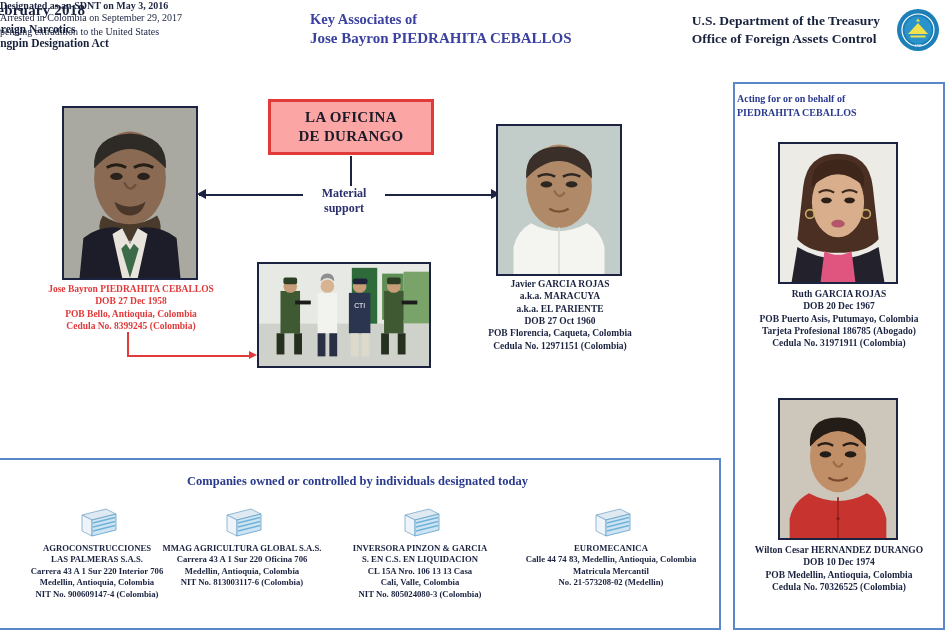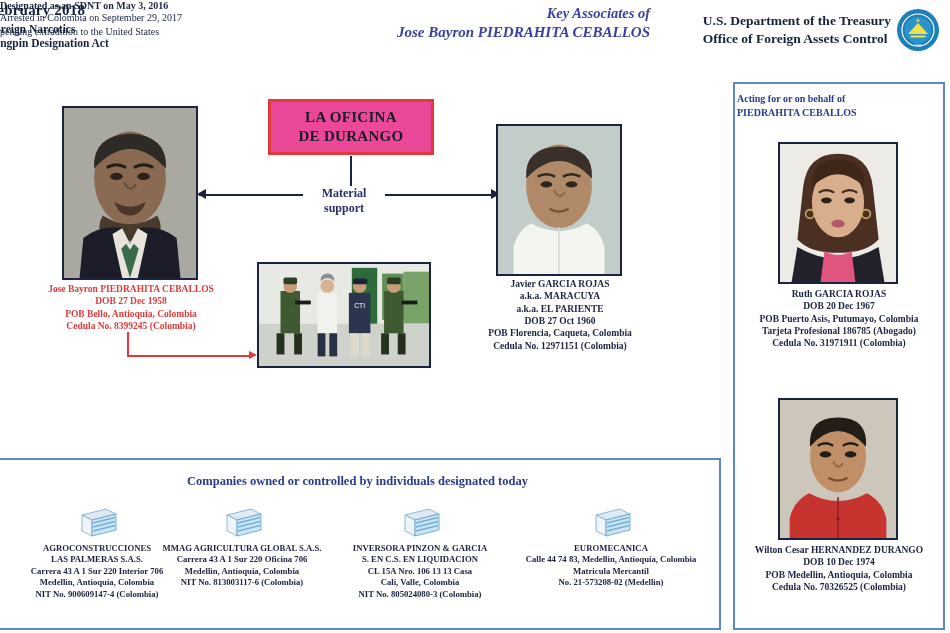--- a/index.html
+++ b/index.html
@@ -14,36 +14,36 @@
 
   
   .hdr-left {
     position:absolute; left:-12px; top:2px; width:220px;
     color:#17213c;
   }
   .hdr-date { font-size:15px; font-weight:bold; letter-spacing:.2px; }
   .hdr-sub { font-size:11.5px; font-weight:bold; line-height:1.25; margin-top:3px; }
 
   .hdr-center {
-    position:absolute; left:310px; top:4px; width:340px; text-align:right;
-    color:#3a41a0; font-weight:bold; line-height:1.3;font-style:italic;
+    position:absolute; left:310px; top:10px; width:340px; text-align:left;
+    color:#3a41a0; font-weight:bold; line-height:1.3;
   }
   .hdr-center .l1 { font-size:14.5px; }
   .hdr-center .l2 { font-size:15px; }
 
   .hdr-right {
-    position:absolute; right:10px; top:8px; display:flex; align-items:center; gap:5px;
+    position:absolute; right:10px; top:8px; display:flex; align-items:center; gap:16px;
   }
   .hdr-right .txt { text-align:left; color:#17213c; font-weight:bold; font-size:13.5px; line-height:1.35; }
   .seal { width:44px; height:44px; flex:0 0 44px; }
 
   
   .oficina-box {
     position:absolute; left:268px; top:99px; width:166px; height:56px;
-    border:3px solid #e03a3a; background:#ec4899;
+    border:3px solid #e03a3a; background:#fca5a5;
     display:flex; align-items:center; justify-content:center; text-align:center;
   }
   .oficina-box .t { font-size:15px; font-weight:bold; color:#1b1b28; line-height:1.25; letter-spacing:.3px; }
 
   
   .photo { position:absolute; border:2px solid #1b2340; background:#d8d8d8; overflow:hidden; }
   .photo svg { display:block; width:100%; height:100%; }
 
   .ph-jose   { left:62px;  top:106px; width:136px; height:174px; }
   .ph-javier { left:496px; top:124px; width:126px; height:152px; }

